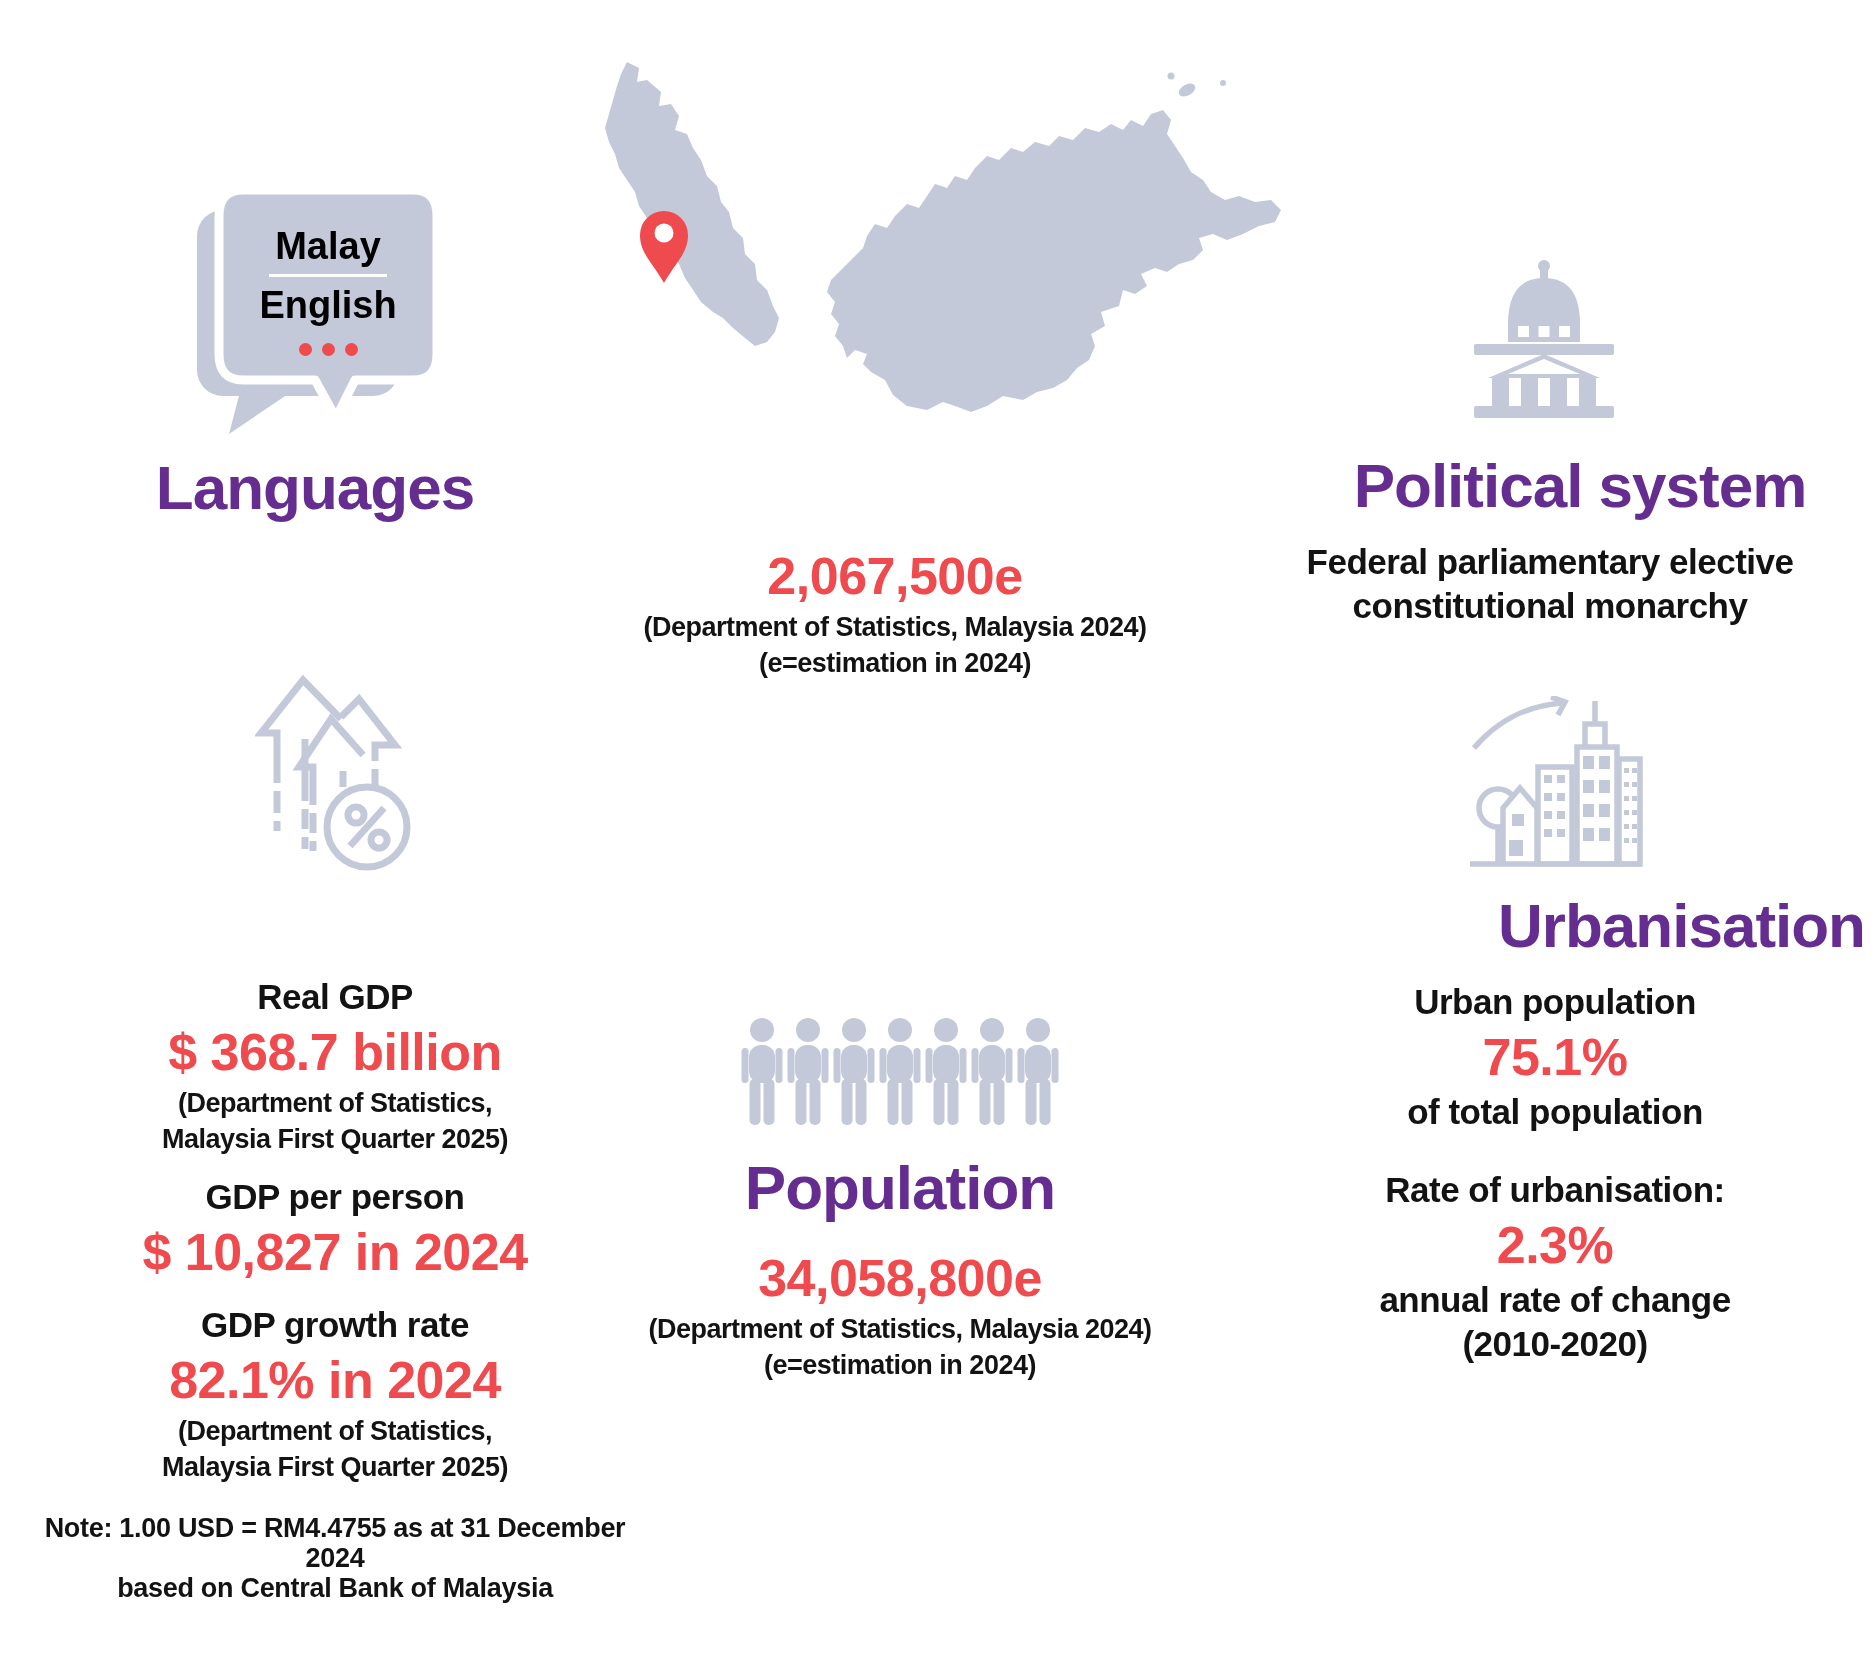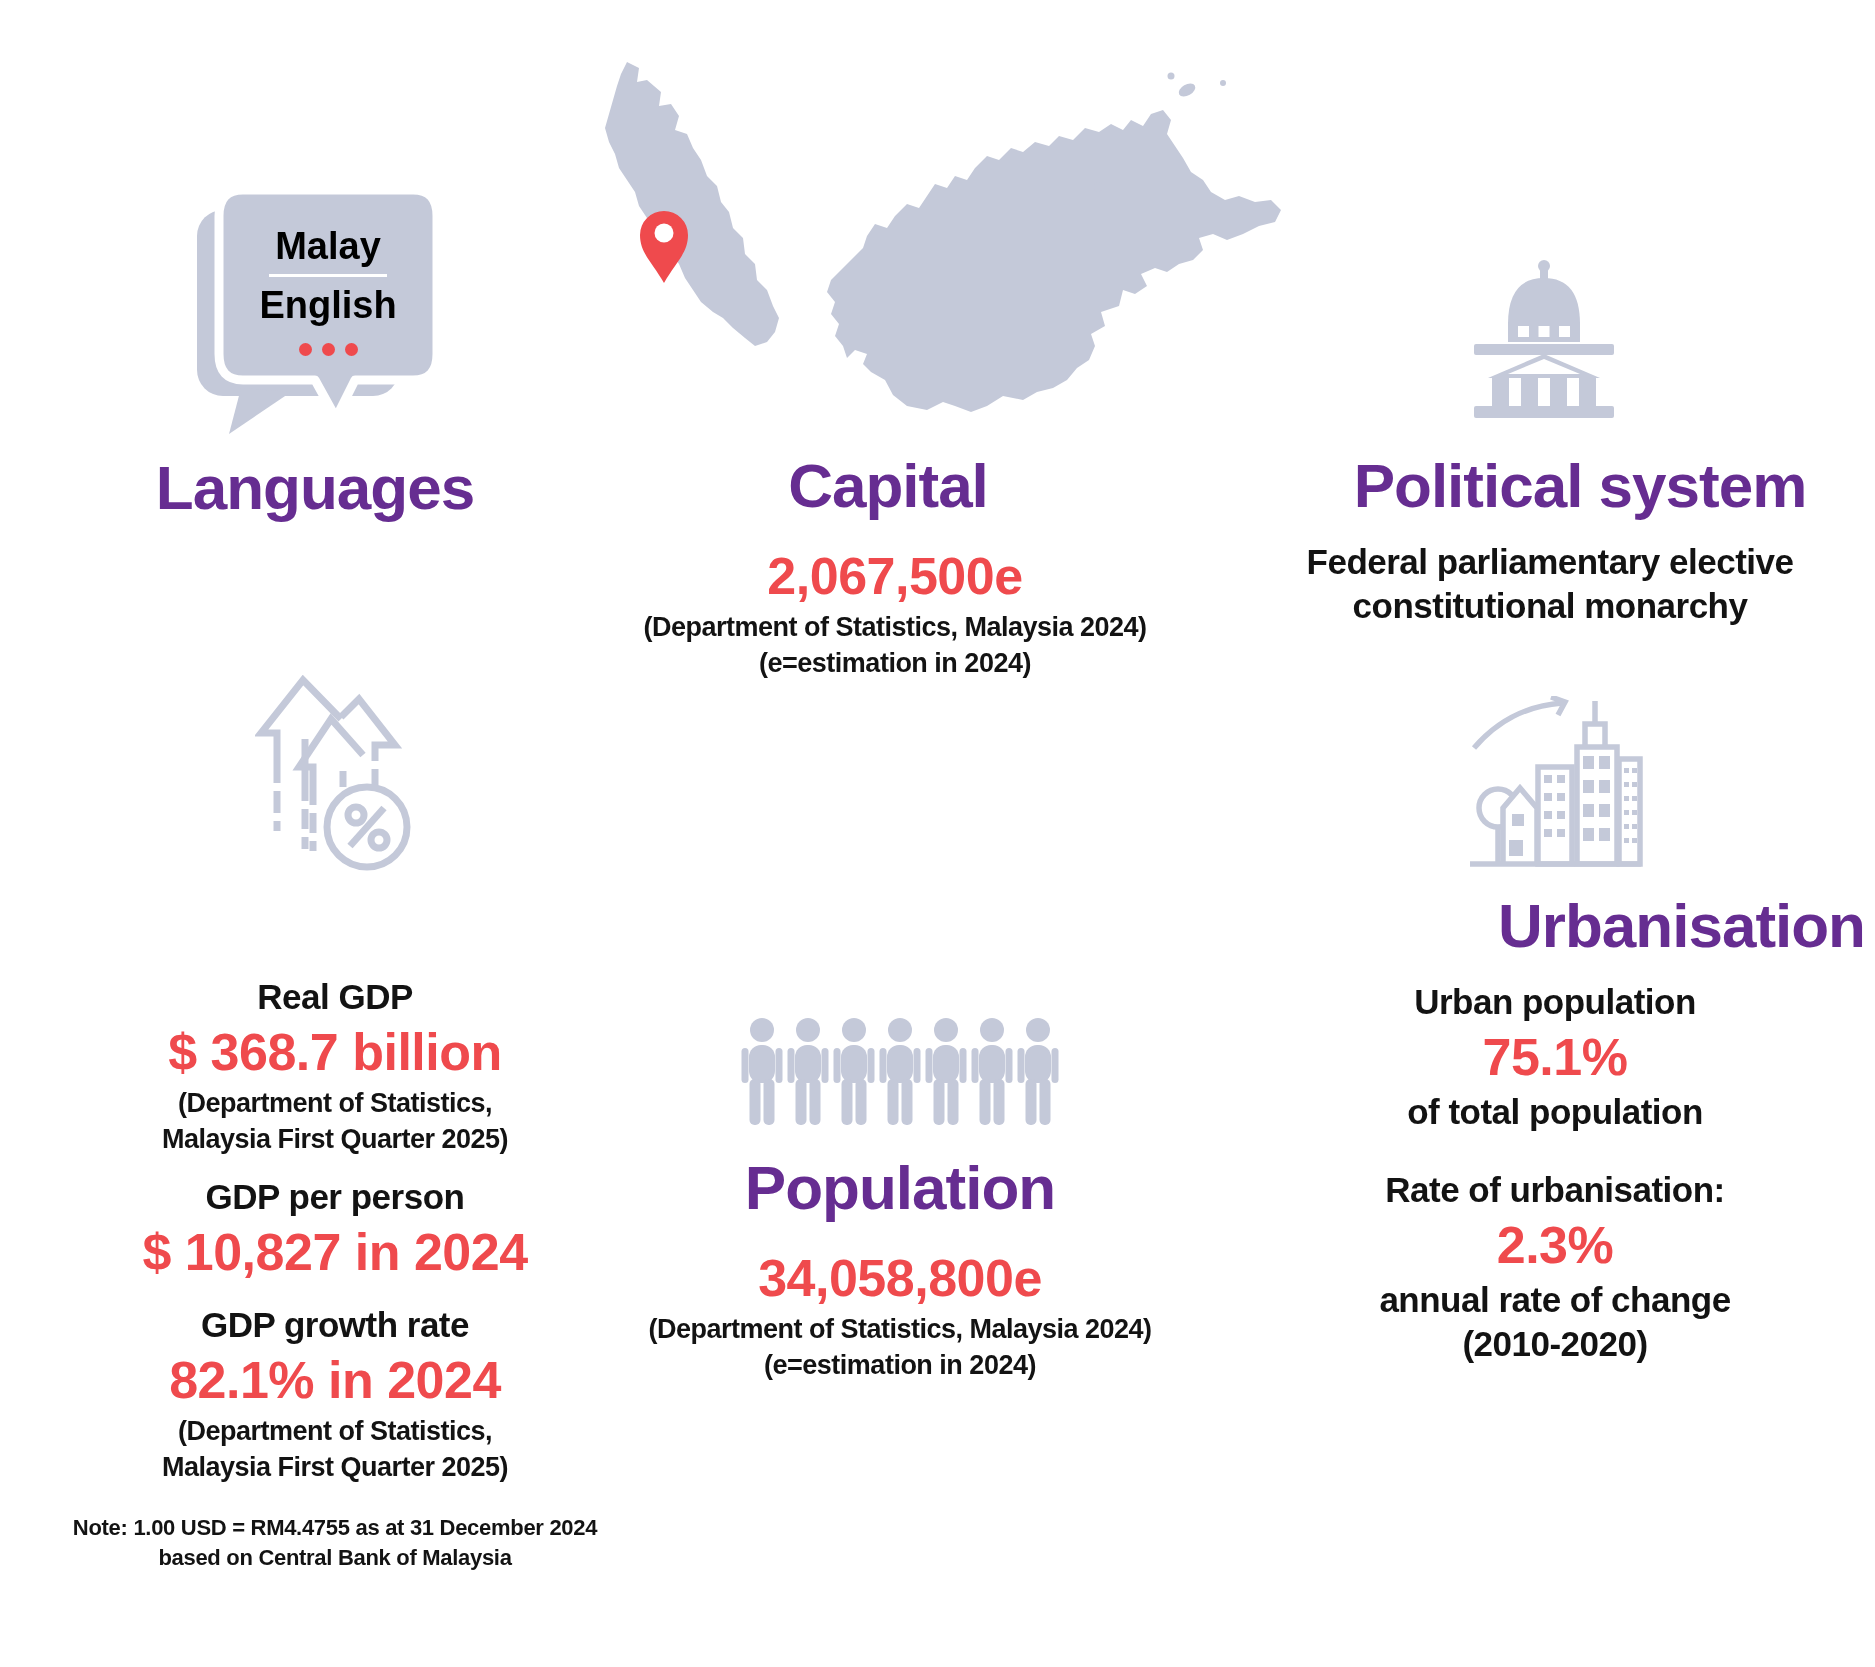--- a/index.html
+++ b/index.html
@@ -7,21 +7,21 @@
   }
   html,body{margin:0;padding:0;background:#fff;}
   .canvas{position:relative;width:1875px;height:1667px;background:#fff;overflow:hidden;
           font-family:"Liberation Sans",sans-serif;color:var(--ink);}
   .abs{position:absolute;}
   .center{text-align:center;}
   .sec-title{font-size:62px;font-weight:700;color:var(--purple);letter-spacing:-1px;line-height:66px;}
   .label{font-size:35px;font-weight:700;color:var(--ink);letter-spacing:-0.5px;line-height:44px;}
   .value{font-size:52px;font-weight:700;color:var(--red);letter-spacing:-0.5px;line-height:66px;}
   .source{font-size:27px;font-weight:700;color:var(--ink);letter-spacing:-0.5px;line-height:36px;}
-  .note{font-size:22px;font-weight:700;color:var(--ink);letter-spacing:-0.3px;line-height:30px;}
+  .note{font-size:27px;font-weight:700;color:var(--ink);letter-spacing:-0.3px;line-height:30px;}
   .mt18{margin-top:18px;} .mt28{margin-top:28px;} .mt34{margin-top:34px;}
 
   
   .languages-icon{left:195px;top:188px;width:245px;height:248px;color:var(--icon);}
   .bubble-content{left:219px;top:196px;width:218px;height:186px;padding-top:28px;box-sizing:border-box;}
   .bubble-line{font-size:38px;font-weight:700;color:#000;line-height:44px;}
   .bubble-divider{width:118px;height:3px;background:var(--white);margin:6px auto;}
   .bubble-dots{display:flex;justify-content:center;gap:10px;margin-top:16px;}
   .dot{width:13px;height:13px;border-radius:50%;background:var(--red);}
   .languages-title{left:40px;top:455px;width:550px;}
@@ -102,21 +102,20 @@
       <circle class="fillc" cx="523" cy="137" r="4.5"></circle>
       <ellipse class="fillc" cx="612" cy="40" rx="9" ry="5.5" transform="rotate(-30 612 40)"></ellipse>
       <circle class="fillc" cx="596" cy="26" r="3.5"></circle>
       <circle class="fillc" cx="648" cy="33" r="3"></circle>
       <g>
         <path d="M89,233 C77,212 65,203 65,185 A24,24 0 1 1 113,185 C113,203 101,212 89,233 Z" fill="var(--red)"></path>
         <circle cx="89" cy="183" r="9.5" fill="#fff"></circle>
       </g>
     </svg>
   </div>
-  <div class="abs capital-title center sec-title">Capital</div>
   <div class="abs capital-text center">
     <div class="value">2,067,500e</div>
     <div class="source">(Department of Statistics, Malaysia 2024)</div>
     <div class="source">(e=estimation in 2024)</div>
   </div>
 
   <div class="abs political-icon">
     <svg viewBox="0 0 140 160">
       <circle class="fillc" cx="70" cy="8" r="6"></circle>
       <rect class="fillc" x="66" y="9" width="8" height="16"></rect>

